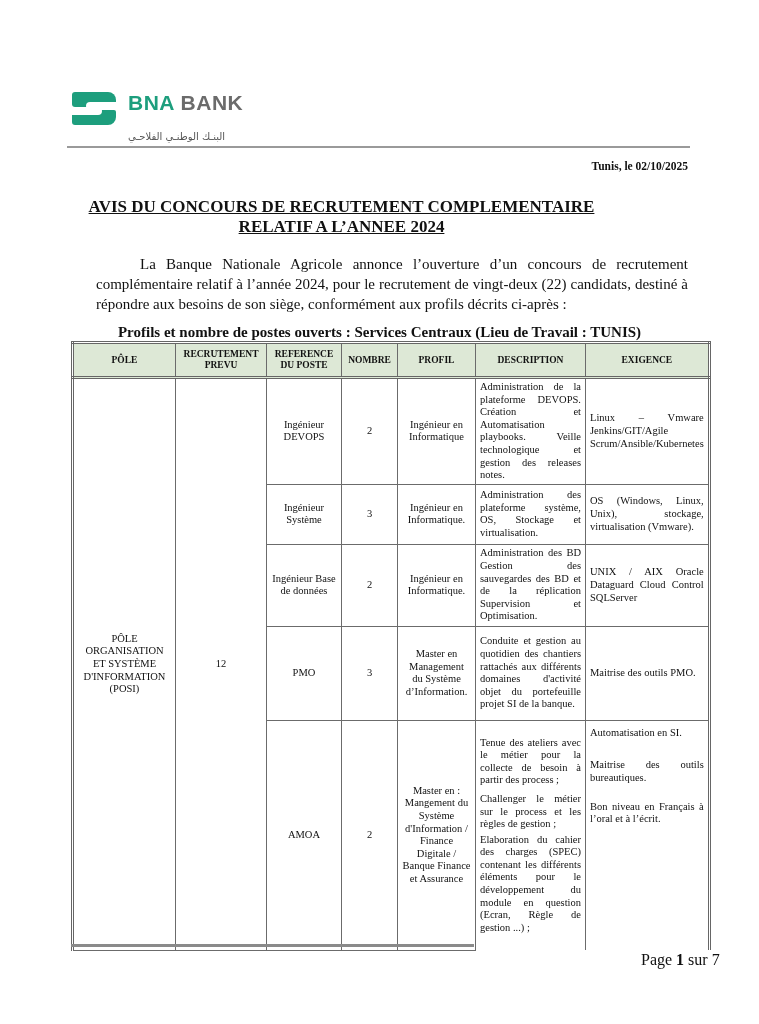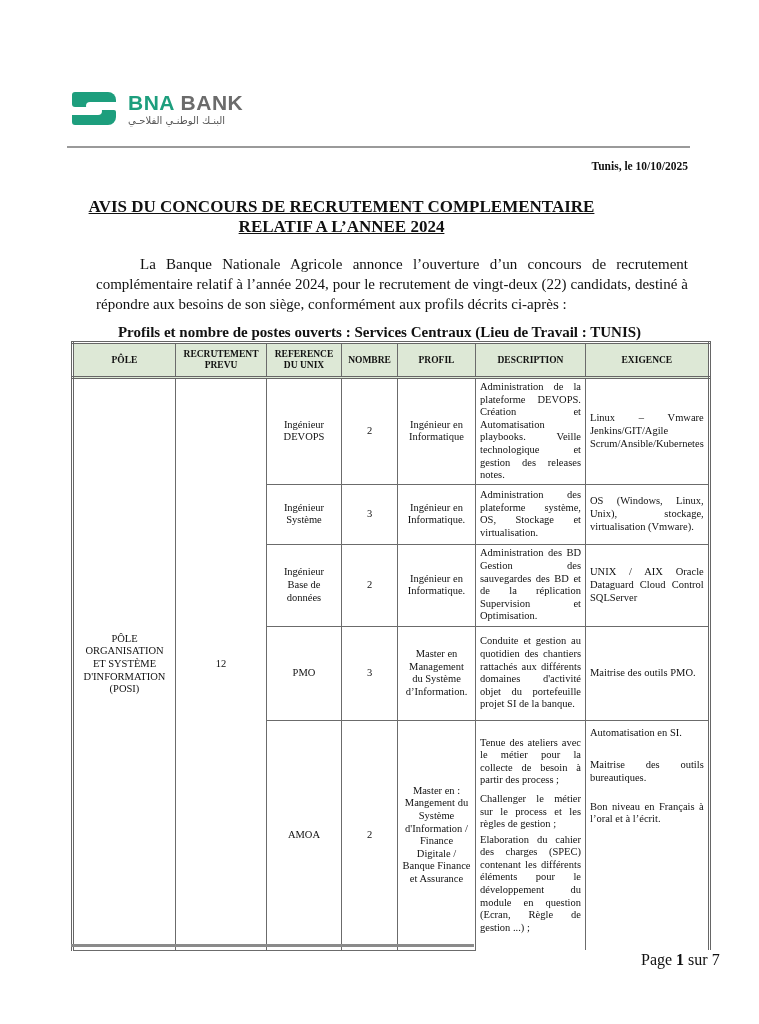--- a/index.html
+++ b/index.html
@@ -8,21 +8,21 @@
   .logo { position:absolute; left:72px; top:92px; display:flex; align-items:flex-start;justify-content:flex-end; }
   .logo-mark { width:44px; height:34px; position:relative; }
   .logo-mark .top { position:absolute; left:0; top:0; width:44px; height:15px; background:#1d9e7d; border-radius:3px 8px 2px 3px; }
   .logo-mark .bot { position:absolute; left:0; top:18px; width:44px; height:15px; background:#1d9e7d; border-radius:3px 2px 8px 3px; }
   .logo-mark .cut1 { position:absolute; left:14px; top:10px; width:30px; height:8px; background:#fff; border-radius:4px 0 0 4px; }
   .logo-mark .cut2 { position:absolute; left:0; top:15px; width:30px; height:8px; background:#fff; border-radius:0 4px 4px 0; }
   .logo-text { margin-left:12px; }
   .logo-name { font-family:"Liberation Sans", "DejaVu Sans", sans-serif; font-weight:bold; font-size:21px; letter-spacing:0.5px; line-height:22px; }
   .logo-name .bna { color:#1d9e7d; }
   .logo-name .bank { color:#6b6b6b; }
-  .logo-arabic { font-family:"DejaVu Sans", sans-serif; font-size:10px; color:#555; line-height:13px; direction:rtl; text-align:left; }
+  .logo-arabic { font-family:"DejaVu Sans", sans-serif; font-size:10px; color:#555; line-height:13px; direction:rtl; text-align:left;margin-top:16px; }
   .rule { position:absolute; left:67px; top:146px; width:623px; height:2px; background:#9a9a9a; }
   .date { position:absolute; right:71px; top:160px; font-weight:bold; font-size:11.5px; }
   .title { position:absolute; left:0; width:683px; top:197px; text-align:center; font-weight:bold; font-size:17px; line-height:20px; }
   .title span { text-decoration:underline; }
   .intro { position:absolute; left:96px; top:254px; width:592px; font-size:15px; line-height:20px; text-align:justify; }
   .intro .indent { display:inline-block; width:44px; }
   .subtitle { position:absolute; left:0; width:759px; top:324px; text-align:center; font-weight:bold; font-size:15px; }
   table.grid { position:absolute; left:71px; top:341px; border-collapse:collapse; table-layout:fixed; font-size:10.5px; line-height:12.6px; }
   table.grid td, table.grid th { border:1px solid #6b6b6b; padding:0; vertical-align:middle; }
   table.grid thead th { background:#dde8d6; font-weight:bold; font-size:9.5px; line-height:11px; height:32px; text-align:center; border-bottom:3px double #666; }
@@ -51,21 +51,21 @@
     <div class="logo-name">
       <span class="bna">BNA</span>
       <span class="bank">BANK</span>
     </div>
     <div class="logo-arabic">البنـك الوطنـي الفلاحـي</div>
   </div>
 </div>
 
 <div class="rule"></div>
 
-<div class="date">Tunis, le 10/10/2025</div>
+<div class="date">Tunis, le 02/10/2025</div>
 
 <div class="title">
   <span>AVIS DU CONCOURS DE RECRUTEMENT COMPLEMENTAIRE</span><br>
   <span>RELATIF A L’ANNEE 2024</span>
 </div>
 
 <div class="intro"><span class="indent"></span><span>La Banque Nationale Agricole annonce l’ouverture d’un concours de recrutement complémentaire relatif à l’année 2024, pour le recrutement de vingt-deux (22) candidats, destiné à répondre aux besoins de son siège, conformément aux profils décrits ci-après :</span></div>
 
 <div class="subtitle">Profils et nombre de postes ouverts : Services Centraux (Lieu de Travail : TUNIS)</div>
 
@@ -76,21 +76,21 @@
       <col style="width:75px">
       <col style="width:56px">
       <col style="width:78px">
       <col style="width:110px">
       <col style="width:122px">
   </colgroup>
   <thead>
     <tr class="outer-top">
       <th class="outer-left">PÔLE</th>
       <th>RECRUTEMENT PREVU</th>
-      <th>REFERENCE DU UNIX</th>
+      <th>REFERENCE DU POSTE</th>
       <th>NOMBRE</th>
       <th>PROFIL</th>
       <th>DESCRIPTION</th>
       <th class="outer-right">EXIGENCE</th>
     </tr>
   </thead>
   <tbody>
     <tr style="height:106px">
       <td rowspan="5" class="c outer-left" style="padding:0 6px">PÔLE ORGANISATION ET SYSTÈME D'INFORMATION (POSI)</td>
       <td rowspan="5" class="c">12</td>
@@ -109,21 +109,21 @@
       <td class="c">3</td>
       <td class="c">Ingénieur en Informatique.</td>
       <td class="desc">
           <p>Administration des plateforme système, OS, Stockage et virtualisation.</p>
         </td>
       <td class="exig outer-right">
           <p>OS (Windows, Linux, Unix), stockage, virtualisation (Vmware).</p>
         </td>
     </tr>
     <tr style="height:82px">
-      <td class="c" style="padding:0 12px">Ingénieur Base de données</td>
+      <td class="c" style="padding:0 0">Ingénieur Base de données</td>
       <td class="c">2</td>
       <td class="c">Ingénieur en Informatique.</td>
       <td class="desc">
           <p>Administration des BD Gestion des sauvegardes des BD et de la réplication Supervision et Optimisation.</p>
         </td>
       <td class="exig outer-right">
           <p>UNIX / AIX Oracle Dataguard Cloud Control SQLServer</p>
         </td>
     </tr>
     <tr style="height:94px">

